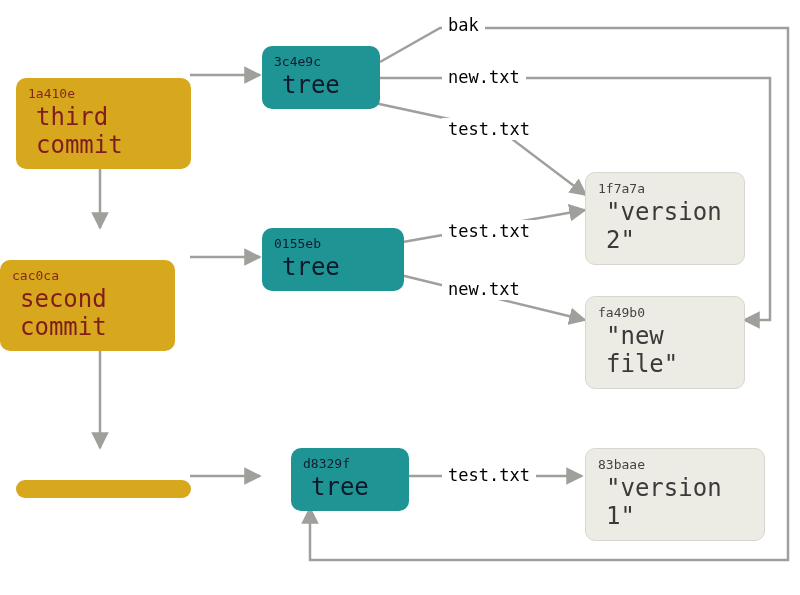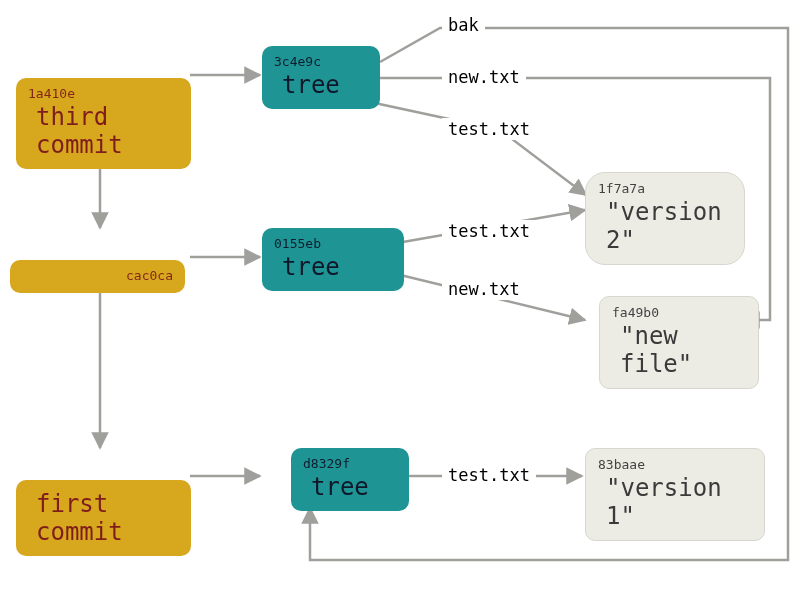--- a/index.html
+++ b/index.html
@@ -79,45 +79,45 @@
     <path d="M 380 270 L 585 320"></path>
 
     <line x1="380" y1="476" x2="582" y2="476"></line>
   </g>
 </svg>
 
 <div class="node commit" style="left:16px; top:46px; width:175px;">
   <div class="hash">1a410e</div>
   <div class="title">third commit</div>
 </div>
-<div class="node commit" style="left:10px; top:228px; width:175px;text-align:right;">
+<div class="node commit" style="left:0; top:228px; width:175px;">
   <div class="hash">cac0ca</div>
+  <div class="title">second commit</div>
 </div>
 <div class="node commit" style="left:16px; top:448px; width:175px;">
-  <div class="title">first commit</div>
 </div>
 
 <div class="node tree" style="left:262px; top:46px; width:118px;">
   <div class="hash">3c4e9c</div>
   <div class="title">tree</div>
 </div>
 <div class="node tree" style="left:262px; top:228px; width:142px;">
   <div class="hash">0155eb</div>
   <div class="title">tree</div>
 </div>
 <div class="node tree" style="left:262px; top:448px; width:118px;margin-left:29px;">
   <div class="hash">d8329f</div>
   <div class="title">tree</div>
 </div>
 
-<div class="node blob" style="left:585px; top:172px; width:160px;border-radius:20px;">
+<div class="node blob" style="left:585px; top:172px; width:160px;">
   <div class="hash">1f7a7a</div>
   <div class="title">"version 2"</div>
 </div>
-<div class="node blob" style="left:599px; top:296px; width:160px;">
+<div class="node blob" style="left:585px; top:296px; width:160px;">
   <div class="hash">fa49b0</div>
   <div class="title">"new file"</div>
 </div>
 <div class="node blob" style="left:585px; top:448px; width:180px;">
   <div class="hash">83baae</div>
   <div class="title">"version 1"</div>
 </div>
 
 <div class="edge-label" style="left:442px; top:14px;">bak</div>
 <div class="edge-label" style="left:442px; top:66px;">new.txt</div>

